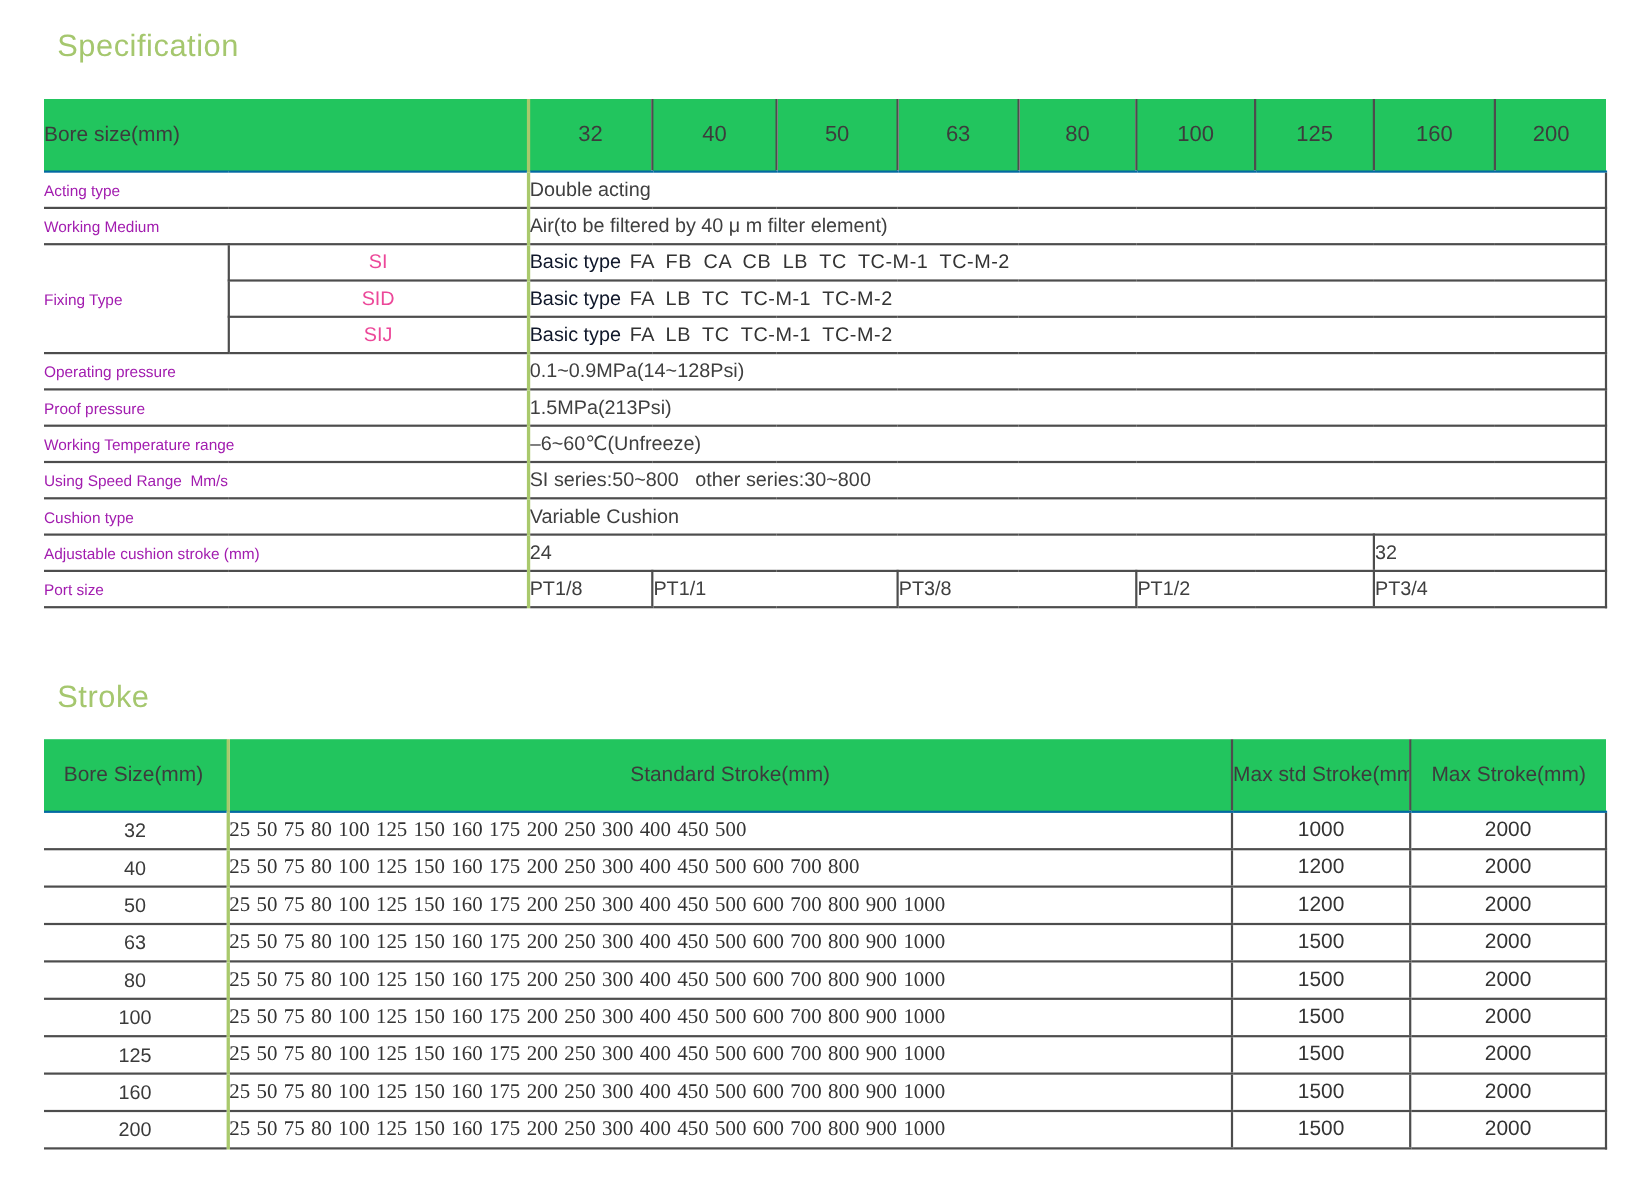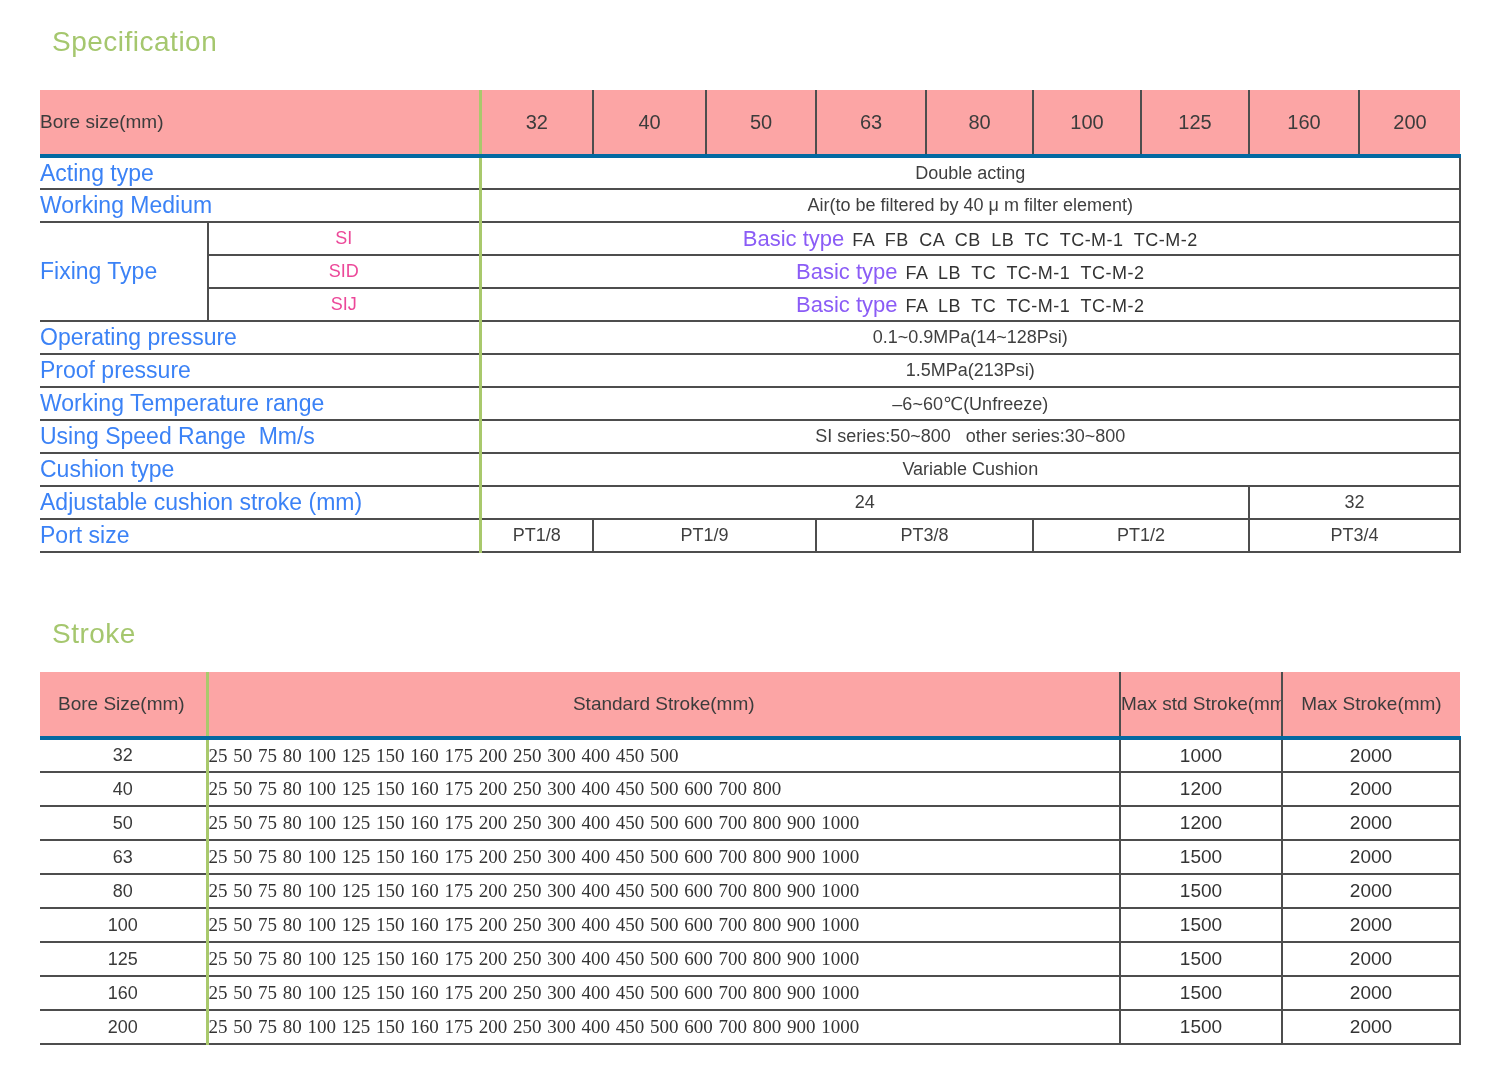--- a/index.html
+++ b/index.html
@@ -40,56 +40,55 @@
 
   table.sheet td, table.sheet th {
     padding: 0;
     font-weight: normal;
     overflow: hidden;
     white-space: pre;
   }
 
   
   tr.head td, tr.head th {
-    background: #fca5a5;
-    border-bottom: 4px solid #0369a1;
+    background: #22c55e;
+    border-bottom: 2px solid #0369a1;
     font-size: 19px;
     color: #3c3c3c;
   }
   tr.head .num { text-align: center; font-size: 20px; }
 
   
   tr.row td { border-bottom: 2px solid #4d4d4d; background: #ffffff; }
   tr.row { height: 33px; }
   #spec-table tr.head { height: 66px; }
   #stroke-table tr.head { height: 66px; }
   #stroke-table tr.row { height: 34px; }
 
   .lbl {
     text-align: left;
     padding-left: 22px;
-    font-size: 23px;
-    color: #3b82f6;
+    font-size: 14px;
+    color: #a21caf;
   }
   .val {
-    text-align: center;
     font-size: 18px;
     color: #3f3f3f;
   }
   .greenleft { border-left: 3px solid #a9c96c; }
   .darkleft  { border-left: 2px solid #4d4d4d; }
   .rightedge { border-right: 2px solid #4d4d4d; }
 
   .sub {
     text-align: center;
     font-weight: bold;
     font-size: 18px;
     color: #ec4899;
   }
-  .prefix { color: #8b5cf6; font-size: 22px; }
+  .prefix { color: #0f172a; font-size: 18px; }
   .codes  { color: #333333; font-weight: normal; letter-spacing: 0.5px; word-spacing: 5px; padding-left: 8px; }
 
   .strokes {
     text-align: left;
     padding-left: 20px;
     font-size: 19px;
     color: #333333;
     word-spacing: 1px;
     font-family: Liberation Serif, serif;
   }
@@ -181,21 +180,21 @@
       <td colspan="9" class="val greenleft rightedge">Variable Cushion</td>
     </tr>
     <tr class="row">
       <td colspan="2" class="lbl">Adjustable cushion stroke (mm)</td>
       <td colspan="7" class="val greenleft">24</td>
       <td colspan="2" class="val darkleft rightedge">32</td>
     </tr>
     <tr class="row">
       <td colspan="2" class="lbl">Port size</td>
       <td class="val greenleft">PT1/8</td>
-      <td colspan="2" class="val darkleft">PT1/9</td>
+      <td colspan="2" class="val darkleft">PT1/1</td>
       <td colspan="2" class="val darkleft">PT3/8</td>
       <td colspan="2" class="val darkleft">PT1/2</td>
       <td colspan="2" class="val darkleft rightedge">PT3/4</td>
     </tr>
   </tbody>
     </table>
 
   <h2 id="stroke-title" class="section-title">Stroke</h2>
 
   <table id="stroke-table" class="sheet">

